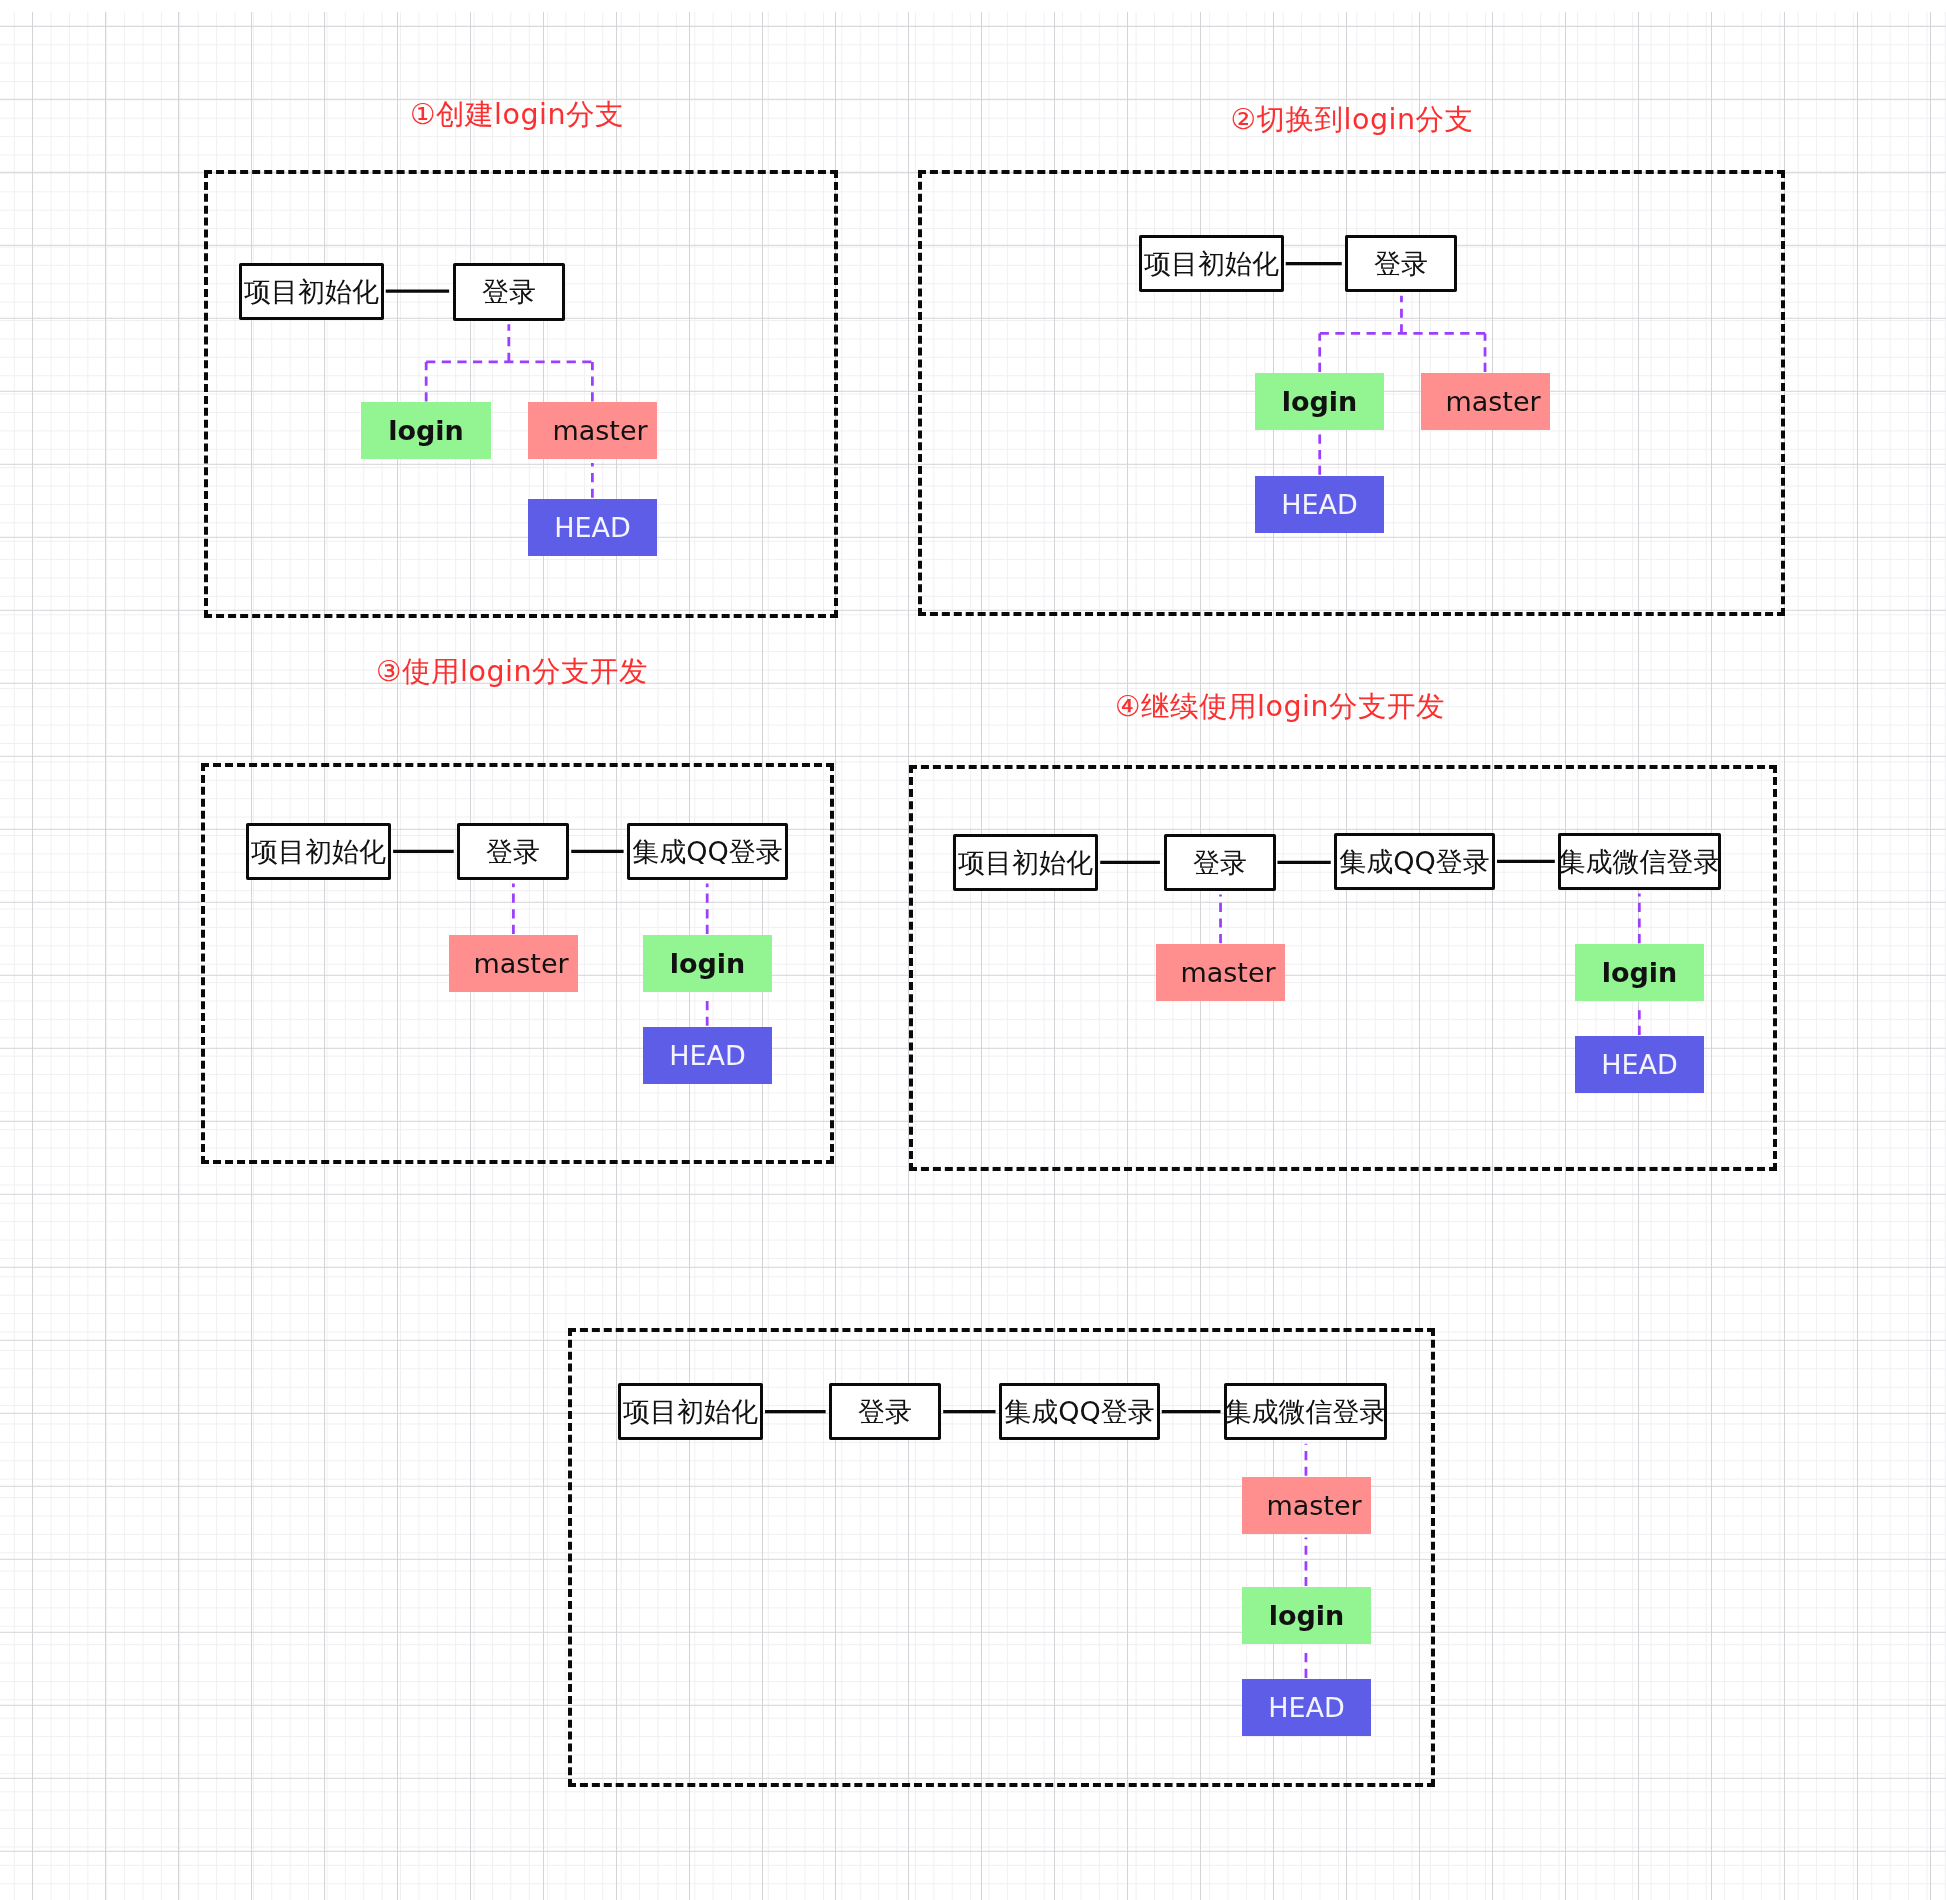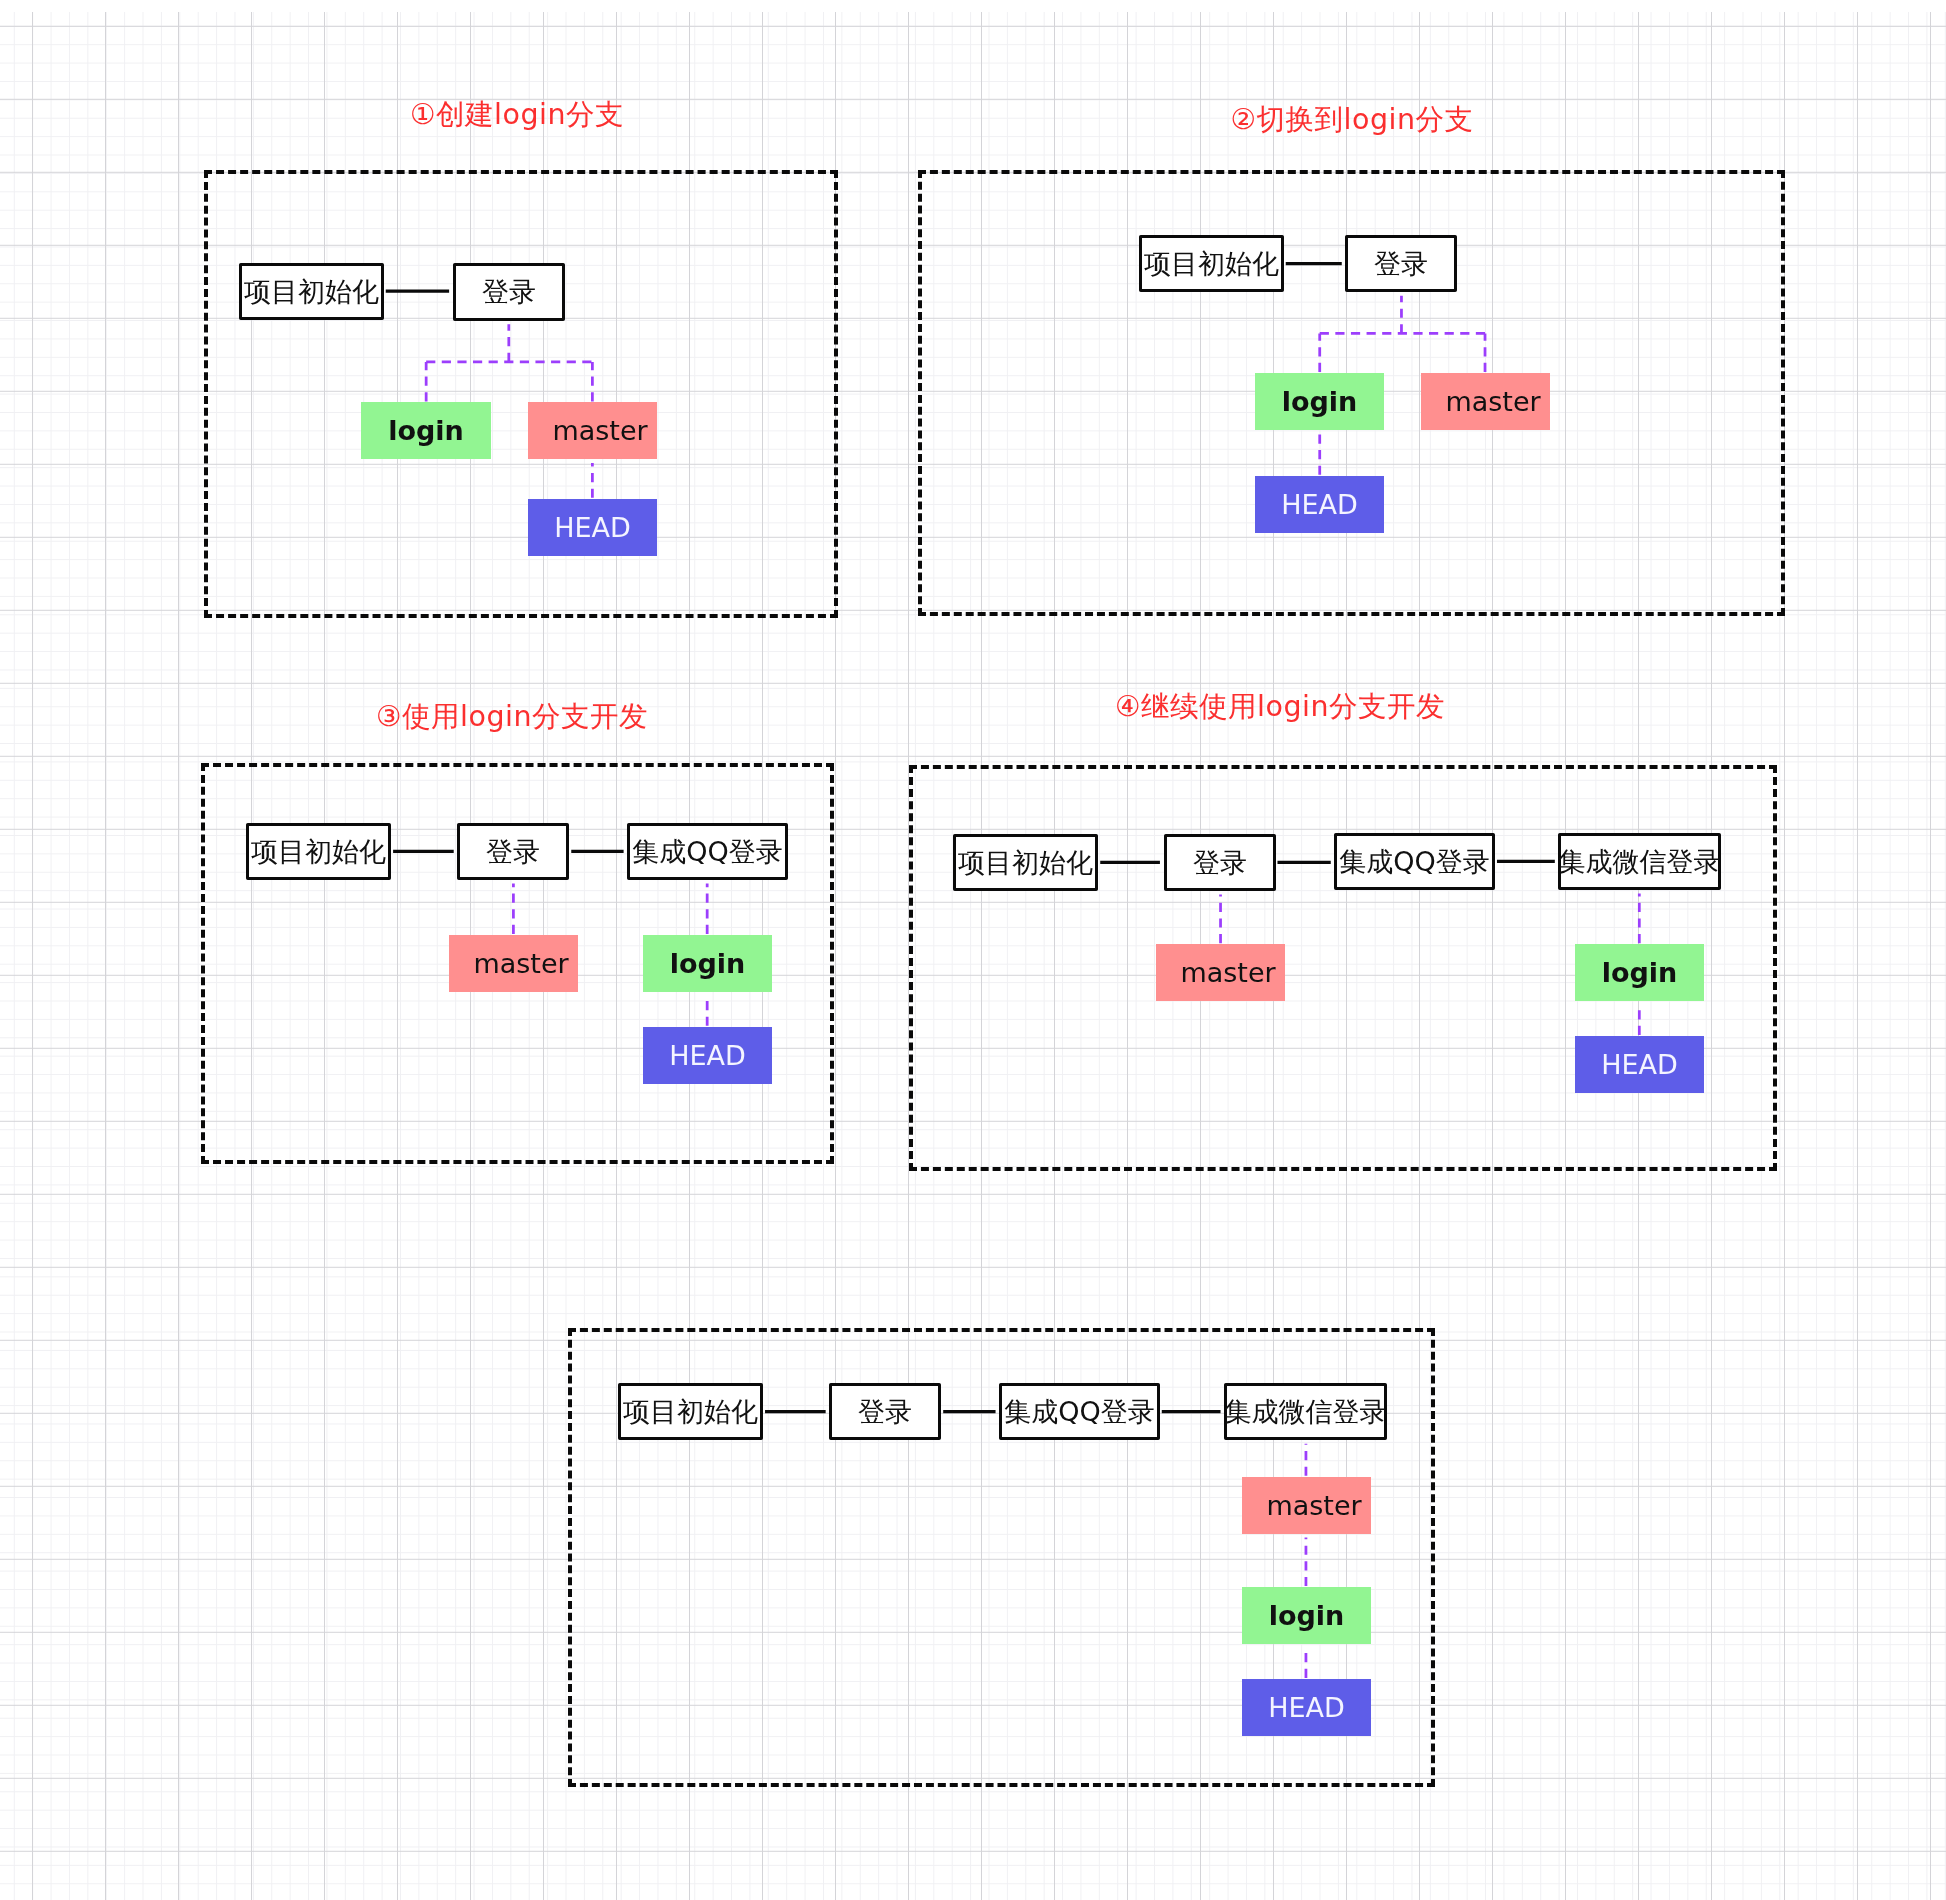--- a/index.html
+++ b/index.html
@@ -79,21 +79,21 @@
     <div class="node branch-master" style="left: 528px; top: 390px; width: 129px; height: 57px;">master</div>
     <div class="node head" style="left: 528px; top: 487px; width: 129px; height: 57px;">HEAD</div>
     <div class="panel" style="left: 918px; top: 158px; width: 867px; height: 446px;"></div>
     <div class="panel-title" style="left: 1352px; top: 108px;">②切换到login分支</div>
     <div class="node commit" style="left: 1139px; top: 223px; width: 145px; height: 57px;">项目初始化</div>
     <div class="node commit" style="left: 1345px; top: 223px; width: 112px; height: 57px;">登录</div>
     <div class="node branch-login" style="left: 1255px; top: 361px; width: 129px; height: 57px;">login</div>
     <div class="node branch-master" style="left: 1421px; top: 361px; width: 129px; height: 57px;">master</div>
     <div class="node head" style="left: 1255px; top: 464px; width: 129px; height: 57px;">HEAD</div>
     <div class="panel" style="left: 201px; top: 751px; width: 633px; height: 401px;"></div>
-    <div class="panel-title" style="left: 512px; top: 705px;">③使用login分支开发</div>
+    <div class="panel-title" style="left: 512px; top: 660px;">③使用login分支开发</div>
     <div class="node commit" style="left: 246px; top: 811px; width: 145px; height: 57px;">项目初始化</div>
     <div class="node commit" style="left: 457px; top: 811px; width: 112px; height: 57px;">登录</div>
     <div class="node commit" style="left: 627px; top: 811px; width: 161px; height: 57px;">集成QQ登录</div>
     <div class="node branch-master" style="left: 449px; top: 923px; width: 129px; height: 57px;">master</div>
     <div class="node branch-login" style="left: 643px; top: 923px; width: 129px; height: 57px;">login</div>
     <div class="node head" style="left: 643px; top: 1015px; width: 129px; height: 57px;">HEAD</div>
     <div class="panel" style="left: 909px; top: 753px; width: 868px; height: 406px;"></div>
     <div class="panel-title" style="left: 1280px; top: 695px;">④继续使用login分支开发</div>
     <div class="node commit" style="left: 953px; top: 822px; width: 145px; height: 57px;">项目初始化</div>
     <div class="node commit" style="left: 1164px; top: 822px; width: 112px; height: 57px;">登录</div>

